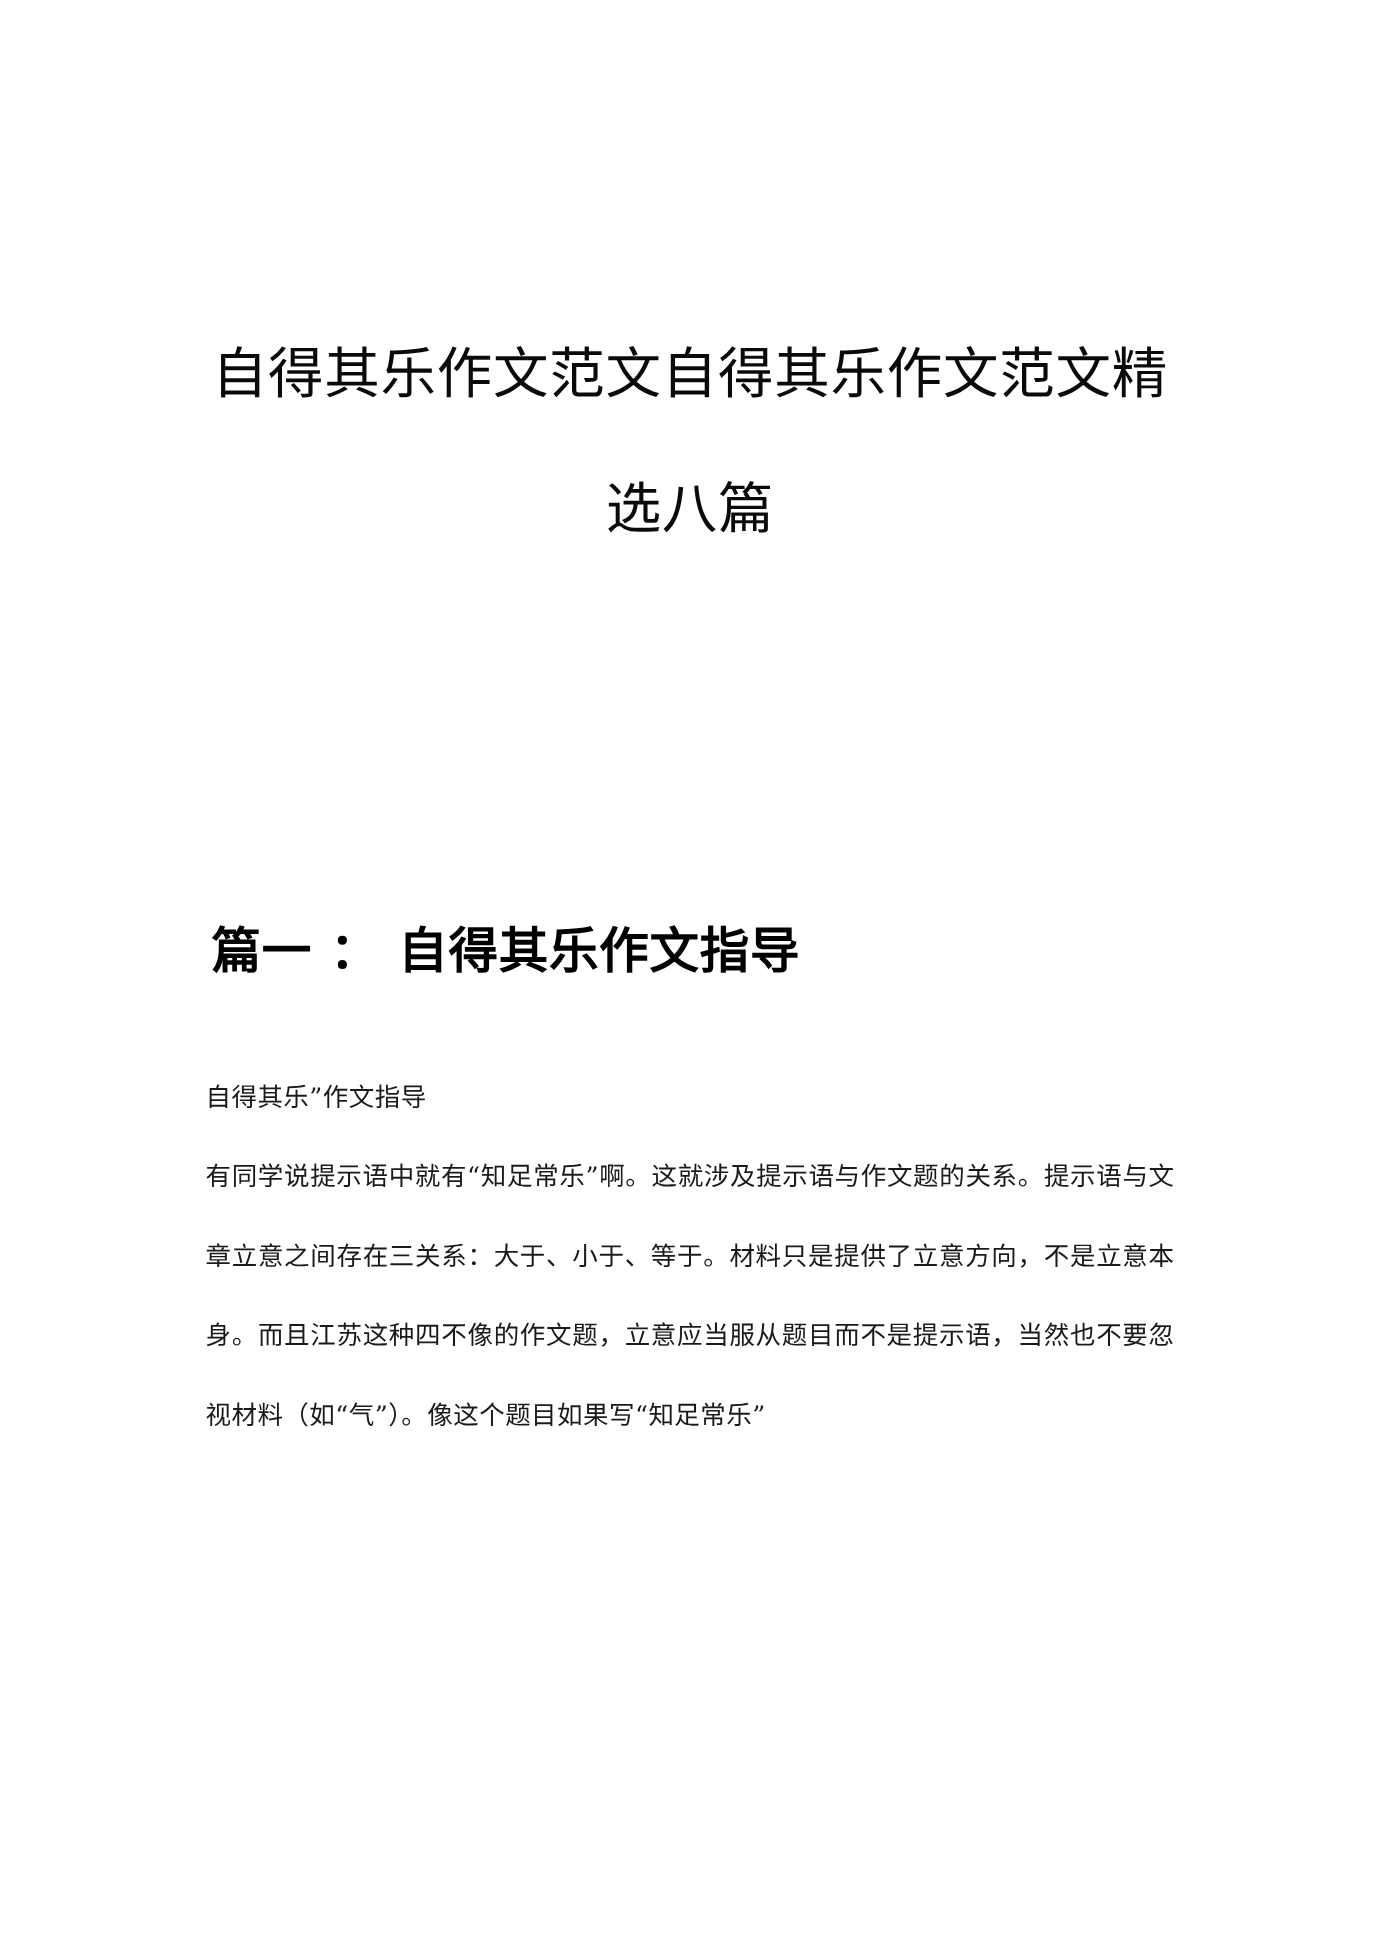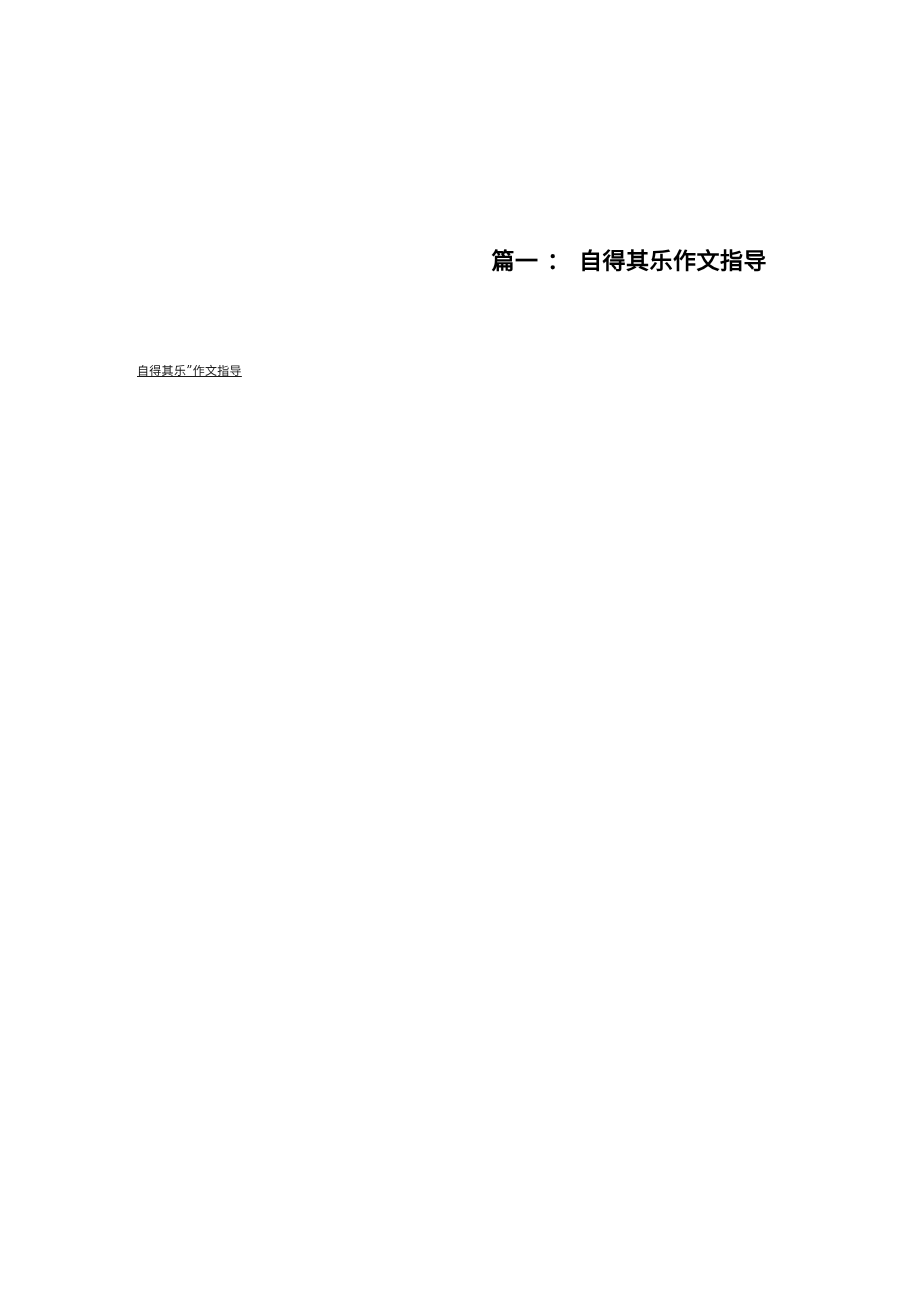--- a/index.html
+++ b/index.html
@@ -40,67 +40,68 @@
     font-family: "DejaVu Serif", "Liberation Serif", serif;
   }
 
   
   .title-gap {
     height: 222px;
   }
 
   
   .section-heading {
-    margin: 16px;
-    font-size: 23px;
+    margin: 4px;
+    font-size: 33px;
     font-weight: 700;
     line-height: 46px;
-    text-align: right;
+    text-align: left;
     letter-spacing: 0.5px;
     color: #000000;
     white-space: pre;
     font-family: "DejaVu Serif", "Liberation Serif", serif;
   }
 
   .heading-gap {
     height: 45px;
   }
 
   
   .body-copy {
-    font-size: 12px;
+    font-size: 17px;
     line-height: 53px;
     text-align: justify;
     text-justify: inter-character;
     color: #1a1a1a;
     letter-spacing: 0.3px;
-    text-decoration: underline;
   }
 
   .body-copy p {
     margin: 0;
     padding: 0;
     text-align: justify;
     text-justify: inter-character;
     word-break: break-all;
   }
 
   .body-copy p.p-lead {
     text-align: left;
   }
 </style>
 </head>
 <body>
 
 <div class="page">
 
+  <h1 class="doc-title">自得其乐作文范文自得其乐作文范文精选八篇</h1>
 
   <div class="title-gap"></div>
 
   <h2 class="section-heading">篇一 ： 自得其乐作文指导</h2>
 
   <div class="heading-gap"></div>
 
   <div class="body-copy">
     <p class="p-lead">自得其乐”作文指导</p>
+    <p>有同学说提示语中就有“知足常乐”啊。这就涉及提示语与作文题的关系。提示语与文章立意之间存在三关系：大于、小于、等于。材料只是提供了立意方向，不是立意本身。而且江苏这种四不像的作文题，立意应当服从题目而不是提示语，当然也不要忽视材料（如“气”）。像这个题目如果写“知足常乐”</p>
   </div>
 
 </div>
 
 </body></html>

